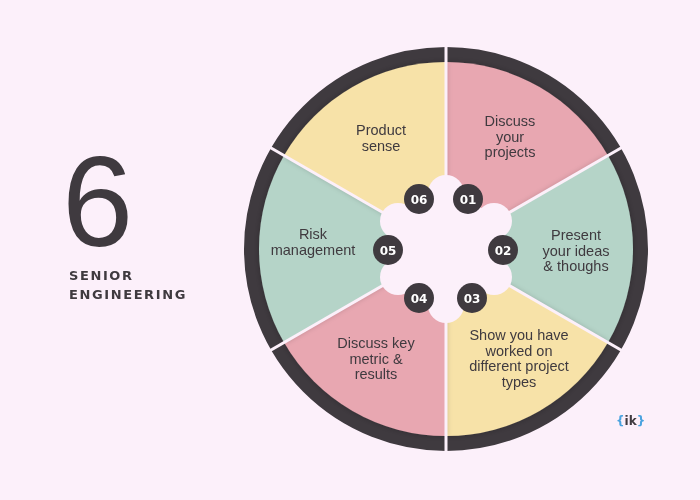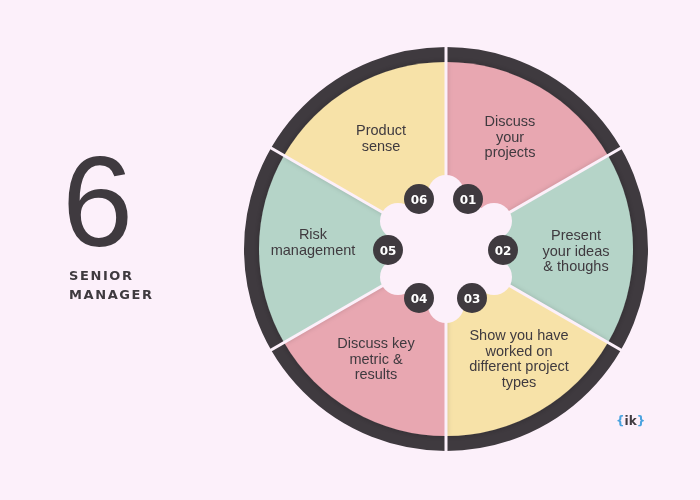--- a/index.html
+++ b/index.html
@@ -42,21 +42,21 @@
     }
     .logo .brace { color: #4aa3df; }
     .logo .ik { color: #3f3a3f; text-align: right; }
   </style>
 </head>
 <body>
 
 <div class="big-number">6</div>
 <div class="headline">
   <div>SENIOR</div>
-  <div>MANAGER</div>
+  <div>ENGINEERING</div>
 </div>
 
 <svg class="wheel" width="700" height="500" viewBox="0 0 700 500" xmlns="http://www.w3.org/2000/svg">
   <defs>
     <filter id="shadow" x="-20%" y="-20%" width="140%" height="140%">
       <feGaussianBlur in="SourceAlpha" stdDeviation="3"></feGaussianBlur>
       <feOffset dx="0" dy="0"></feOffset>
       <feComponentTransfer>
           <feFuncA type="linear" slope="0.25"></feFuncA>
         </feComponentTransfer>

